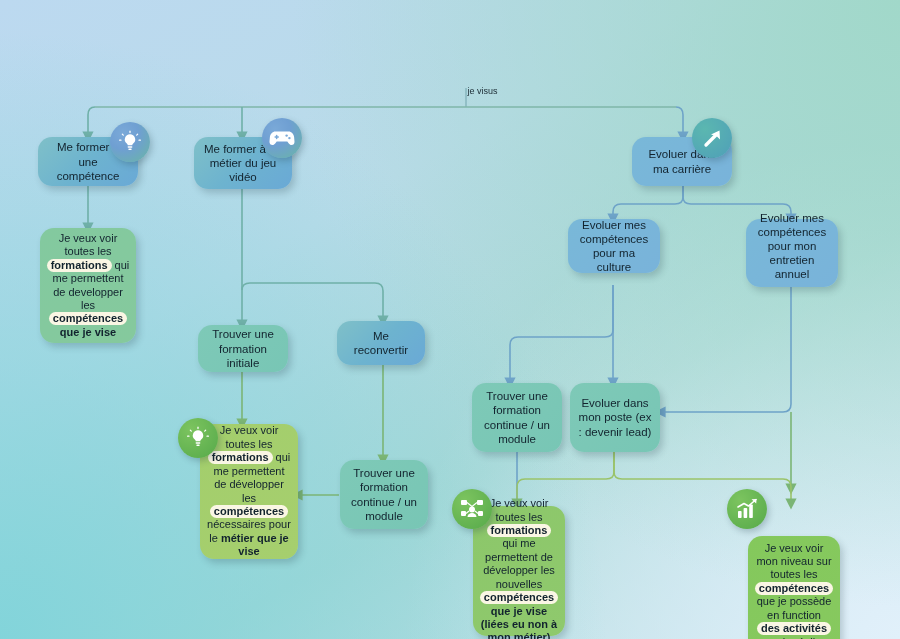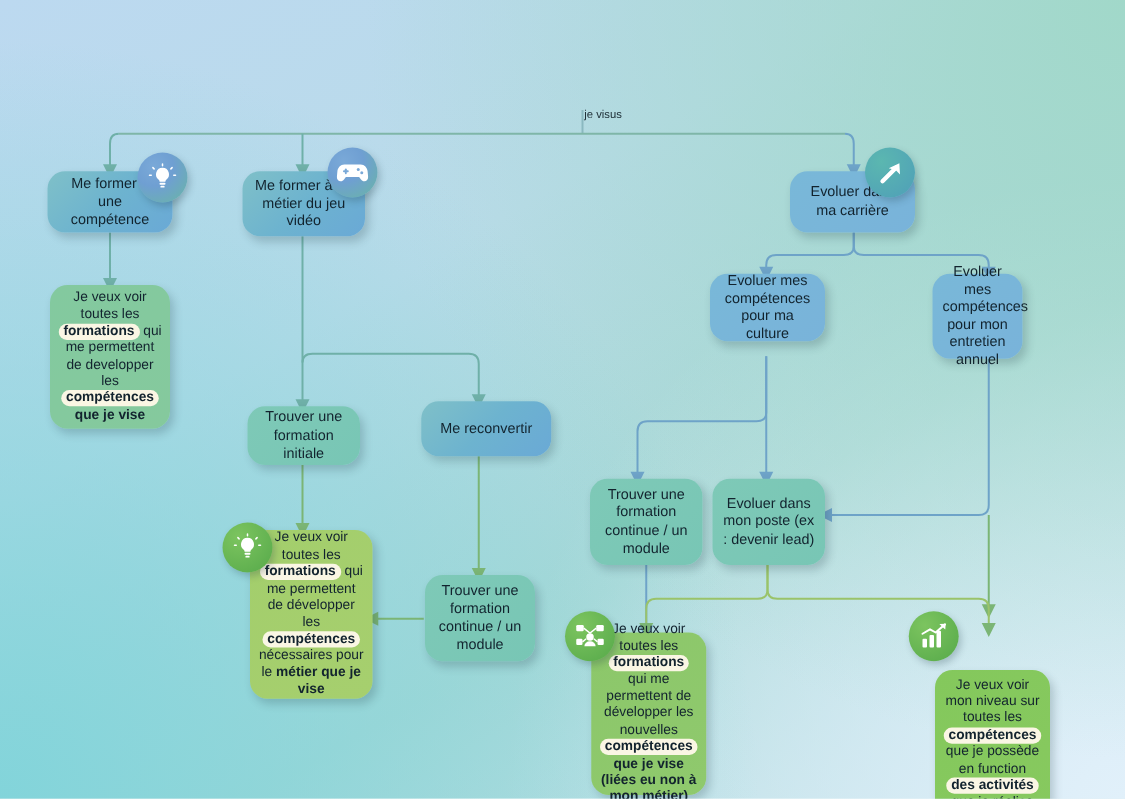--- a/index.html
+++ b/index.html
@@ -202,29 +202,29 @@
       <span class="hl">formations</span> qui me permettent de developper les
       <span class="hl">compétences</span>
       <b>que je vise</b>
     </span>
   </div>
 
   <div class="node blue2 small" id="n-culture" style="left:568px; top:219px; width:92px; height:54px;">
     <span class="txt">Evoluer mes compétences pour ma culture</span>
   </div>
 
-  <div class="node blue2 small" id="n-entretien" style="left:746px; top:219px; width:72px; height:68px;">
+  <div class="node blue2 small" id="n-entretien" style="left:746px; top:219px; width:92px; height:68px;align-items:flex-end;">
     <span class="txt">Evoluer mes compétences pour mon entretien annuel</span>
   </div>
 
   <div class="node teal small" id="n-initiale" style="left:198px; top:325px; width:90px; height:47px;">
     <span class="txt">Trouver une formation initiale</span>
   </div>
 
-  <div class="node blue small" id="n-reconvertir" style="left:337px; top:321px; width:104px; height:44px;">
+  <div class="node blue small" id="n-reconvertir" style="left:337px; top:321px; width:88px; height:44px;">
     <span class="txt">Me reconvertir</span>
   </div>
 
   <div class="node teal small" id="n-continue-r" style="left:472px; top:383px; width:90px; height:69px;">
     <span class="txt">Trouver une formation continue / un module</span>
   </div>
 
   <div class="node teal small" id="n-poste" style="left:570px; top:383px; width:90px; height:69px;">
     <span class="txt">Evoluer dans mon poste (ex : devenir lead)</span>
   </div>

